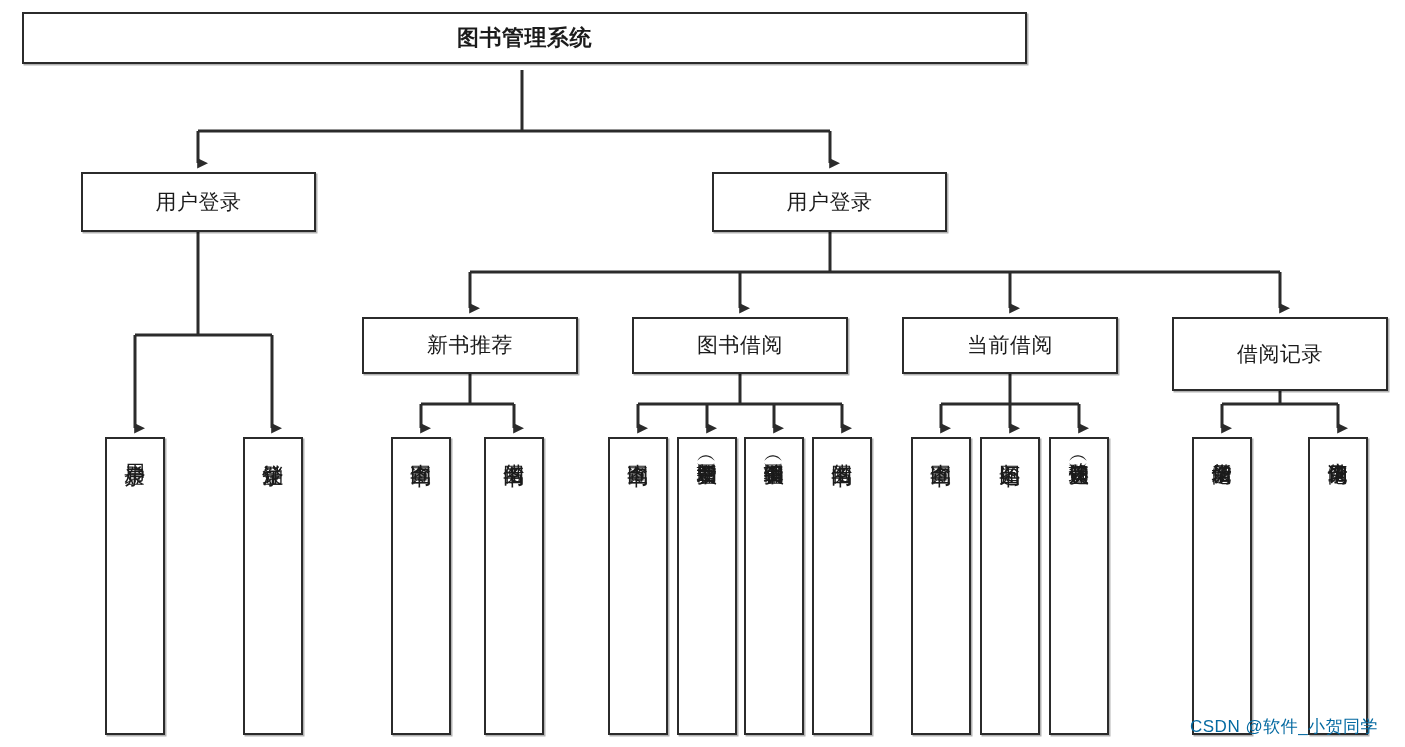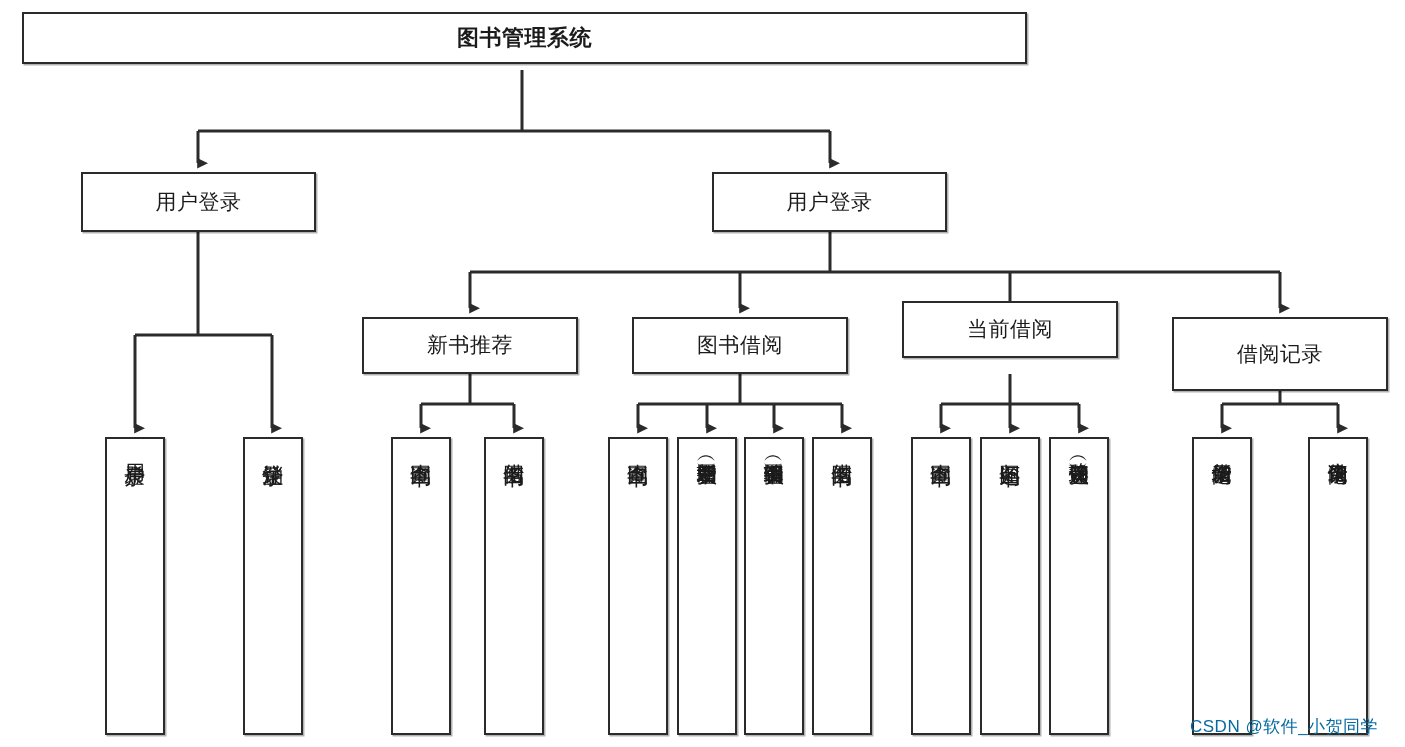--- a/index.html
+++ b/index.html
@@ -145,21 +145,21 @@
   <div class="node horizontal" style="left:712px; top:172px; width:235px; height:60px;">
     <span class="node-label">用户登录</span>
   </div>
 
   <div class="node horizontal" style="left:362px; top:317px; width:216px; height:57px;">
     <span class="node-label">新书推荐</span>
   </div>
   <div class="node horizontal" style="left:632px; top:317px; width:216px; height:57px;">
     <span class="node-label">图书借阅</span>
   </div>
-  <div class="node horizontal" style="left:902px; top:301px; width:216px; height:57px;">
+  <div class="node horizontal" style="left:902px; top:317px; width:216px; height:57px;">
     <span class="node-label">当前借阅</span>
   </div>
   <div class="node horizontal" style="left:1172px; top:317px; width:216px; height:74px;">
     <span class="node-label">借阅记录</span>
   </div>
 
   <div class="node vertical" style="left:105px; top:437px; width:60px; height:298px;">
     <span class="node-label">用户登录</span>
   </div>
   <div class="node vertical" style="left:243px; top:437px; width:60px; height:298px;">

